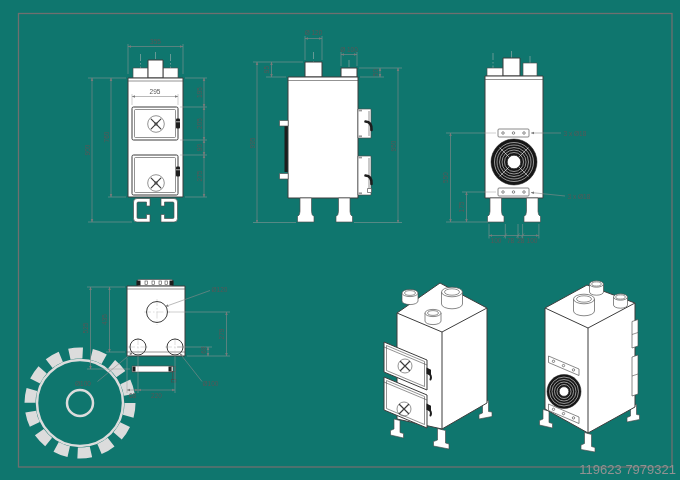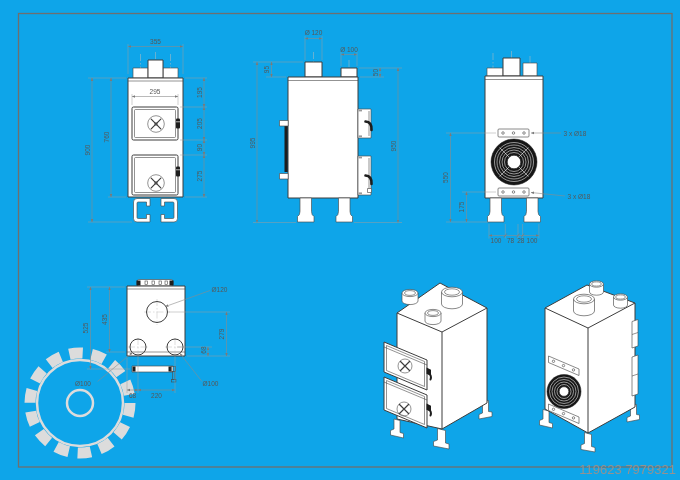--- a/index.html
+++ b/index.html
@@ -1,16 +1,16 @@
 <!DOCTYPE html>
 <html><head>
 <meta charset="utf-8">
 <style>
   html,body{margin:0;padding:0;background:#fff;}
-  #stage{position:relative;width:680px;height:480px;background:#0ea5e9;overflow:hidden;
+  #stage{position:relative;width:680px;height:480px;background:#0f766e;overflow:hidden;
          font-family:"Liberation Sans",sans-serif;}
   svg{position:absolute;left:0;top:0;}
   .body{fill:#fff;stroke:#3d3d3d;stroke-width:1;stroke-linejoin:round;}
   .bodyln{fill:none;stroke:#3d3d3d;stroke-width:1;stroke-linejoin:round;}
   .thin{fill:none;stroke:#4a4a4a;stroke-width:.6;}
   .thinw{fill:#fff;stroke:#4a4a4a;stroke-width:.65;stroke-linejoin:round;}
   .dark{fill:#1d1d1d;stroke:none;}
   .hook{fill:none;stroke:#1d1d1d;stroke-width:2.6;stroke-linecap:round;}
   .hook2{fill:none;stroke:#1d1d1d;stroke-width:2;stroke-linecap:round;}
   .xline{fill:none;stroke:#3d3d3d;stroke-width:1.2;stroke-linecap:round;}

